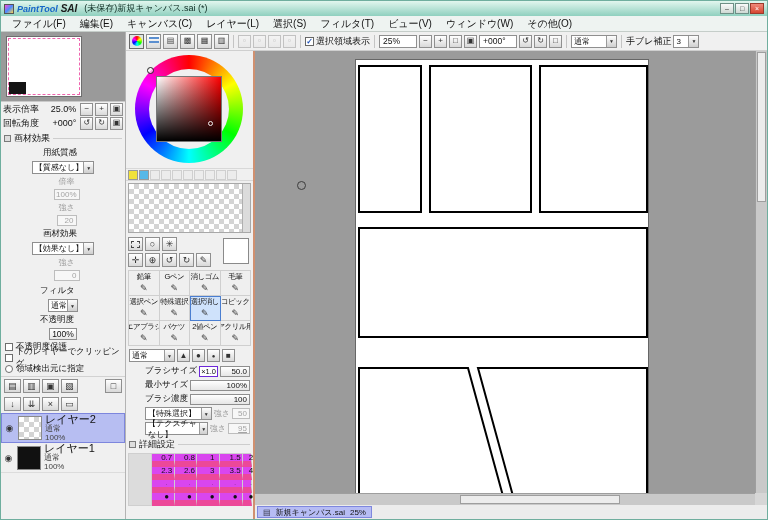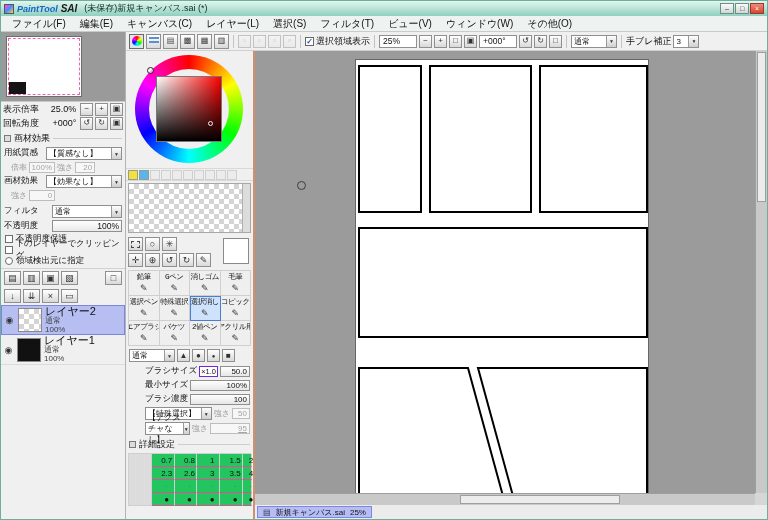--- a/index.html
+++ b/index.html
@@ -43,21 +43,21 @@
   .navigator{height:70px;background:#9a9a9a;position:relative;border-bottom:1px solid #c9c9c9;}
   .nav-page{position:absolute;left:5px;top:4px;width:76px;height:61px;background:#fff;border:1px solid #6e6e6e;}
   .nav-sel{position:absolute;inset:1px;border:1px dashed #f063ae;}
   .nav-blob{position:absolute;left:2px;bottom:2px;width:17px;height:12px;background:#141414;}
   .nz-row{display:flex;align-items:center;height:14px;padding:0 2px;gap:2px;}
   .nz-label{width:42px;font-size:9px;}
   .nz-val{width:32px;text-align:right;font-size:9px;padding-right:2px;}
   .sec-hd{display:flex;align-items:center;gap:3px;padding:2px 3px 1px 3px;}
   .sec-ic{width:7px;height:7px;border:1px solid #7a7a7a;background:#ddd;}
   .sec-line{flex:1;height:1px;background:#cdcdcd;}
-  .lp-row{display:flex;gap:2px;padding:1px 3px;}
+  .lp-row{display:flex;align-items:center;gap:2px;padding:1px 3px;flex-direction:column;}
   .lp-label{font-size:8.5px;width:40px;}
   .mini-lbl{font-size:8px;color:#9a9a9a;}
   .mini-field{height:11px;border:1px solid #bdbdbd;background:#f7f7f7;color:#a5a5a5;font-size:8px;display:flex;align-items:center;justify-content:flex-end;padding:0 2px;}
   .bar{flex:1;height:12px;border:1px solid #8f8f8f;background:linear-gradient(#fff,#e9e9e9);display:flex;align-items:center;justify-content:flex-end;padding:0 2px;font-size:8.5px;}
   .chk-row{display:flex;align-items:center;gap:3px;height:11px;padding:0 4px;font-size:8.5px;}
   .cbox{width:8px;height:8px;border:1px solid #6e6e6e;background:#fff;}
   .cbox.round{border-radius:50%;}
   .lbt{display:flex;gap:2px;padding:2px 3px;align-items:center;}
   .lbtn{width:17px;height:14px;font-size:9px;}
   .layer-row{display:flex;align-items:center;gap:3px;height:30px;padding:1px 2px;border-bottom:1px solid #dcdcdc;background:#f0f0f0;}
@@ -88,30 +88,30 @@
   .scratch{height:50px;margin:2px;border:1px solid #a8a8a8;position:relative;}
   .scratch-sb{position:absolute;right:0;top:0;bottom:0;width:8px;background:#dcdcdc;border-left:1px solid #b0b0b0;}
   .tool-rows{position:relative;padding:1px 2px;}
   .trow{display:flex;gap:2px;align-items:center;height:16px;}
   .ticon{width:15px;height:14px;font-size:9px;}
   .dash-ic{width:9px;height:7px;border:1px dashed #444;}
   .preview-box{position:absolute;right:4px;top:3px;width:26px;height:26px;background:#fff;border:1px solid #8a8a8a;}
   .tool-grid{display:grid;grid-template-columns:repeat(4,1fr);border-top:1px solid #cfcfcf;border-left:1px solid #cfcfcf;margin:1px 2px;}
   .tg-cell{height:25px;border-right:1px solid #cfcfcf;border-bottom:1px solid #cfcfcf;display:flex;flex-direction:column;align-items:center;overflow:hidden;background:#efefef;}
   .tg-cell.sel{background:#cfe2fb;outline:1px solid #4a7ed0;outline-offset:-1px;}
-  .tg-label{font-size:7.5px;letter-spacing:-0.5px;white-space:nowrap;margin-top:1px;font-family:Liberation Mono, monospace;}
+  .tg-label{font-size:7.5px;letter-spacing:-0.5px;white-space:nowrap;margin-top:1px;}
   .tg-icon{font-size:9px;color:#333;margin-top:1px;}
   .bmode-row{display:flex;align-items:center;gap:2px;padding:2px 3px;}
   .tip-btn{width:13px;height:13px;}
   .sl-row{display:flex;align-items:center;gap:2px;padding:1px 3px;margin-left:16px;}
   .sl-label{font-size:8.5px;white-space:nowrap;}
   .badge{border:1px solid #6d28d9;background:#fff;font-size:7.5px;height:11px;display:flex;align-items:center;padding:0 1px;}
   .sbar{flex:1;height:11px;border:1px solid #8f8f8f;background:linear-gradient(#fff,#e6e6e6);display:flex;align-items:center;justify-content:flex-end;padding:0 2px;font-size:8px;}
   .preset-grid{display:grid;grid-template-columns:repeat(5,1fr) 8px;border-top:1px solid #cfcfcf;border-left:1px solid #cfcfcf;margin:1px 2px 0 2px;}
-  .pg-cell{height:13px;border-right:1px solid #cfcfcf;border-bottom:1px solid #ec4899;display:flex;align-items:center;justify-content:center;font-size:8px;background:#22c55e;padding-left:8px;}
+  .pg-cell{height:13px;border-right:1px solid #cfcfcf;border-bottom:6px solid #ec4899;display:flex;align-items:center;justify-content:center;font-size:8px;background:#d946ef;padding-left:8px;}
   .pg-sb{grid-row:1 / span 4;border-right:1px solid #cfcfcf;border-bottom:1px solid #cfcfcf;background:#dcdcdc;}
   .pg-cell.dot-s{font-size:5px;color:#222;}
   .pg-cell.dot-l{font-size:8px;color:#111;}
 
   
   .canvas-area{position:absolute;top:50px;left:254px;right:0;bottom:0;}
   .workspace{position:absolute;left:0;top:0;right:12px;bottom:26px;background:#9b9b9b;overflow:hidden;}
   .page{position:absolute;left:100px;top:8px;width:294px;height:470px;background:#fff;border:1px solid #666;}
   .cursor-circle{position:absolute;left:42px;top:130px;width:9px;height:9px;border:1px solid #3d3d3d;border-radius:50%;}
   .vscroll{position:absolute;right:0;top:0;width:12px;bottom:26px;background:#c9c9c9;border-left:1px solid #9e9e9e;}
@@ -428,21 +428,21 @@
       </span>
       <span class="mini-lbl">強さ</span>
       <span class="mini-field" style="width:18px;">50</span>
     </div>
     <div class="sl-row">
       <span class="drop" style="flex:1;">
         <span>【テクスチャなし】</span>
         <span class="arrow">▼</span>
       </span>
       <span class="mini-lbl">強さ</span>
-      <span class="mini-field" style="width:40px;text-decoration:underline;">95</span>
+      <span class="mini-field" style="width:22px;text-decoration:underline;">95</span>
     </div>
 
     <div class="sec-hd">
       <span class="sec-ic"></span>
       <span>詳細設定</span>
       <span class="sec-line"></span>
     </div>
 
     <div class="preset-grid">
       <span class="pg-cell">0.7</span>

